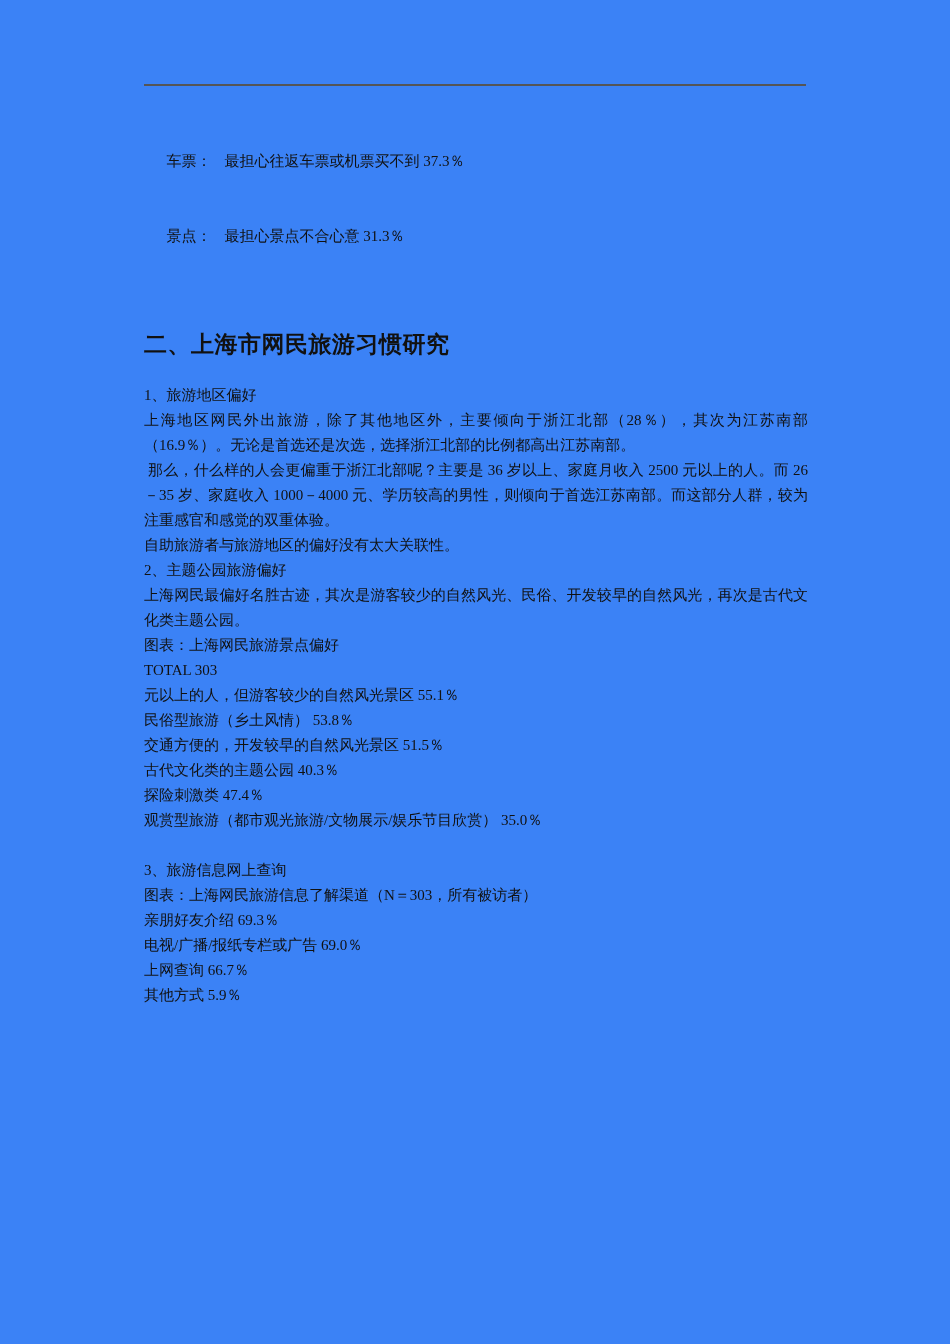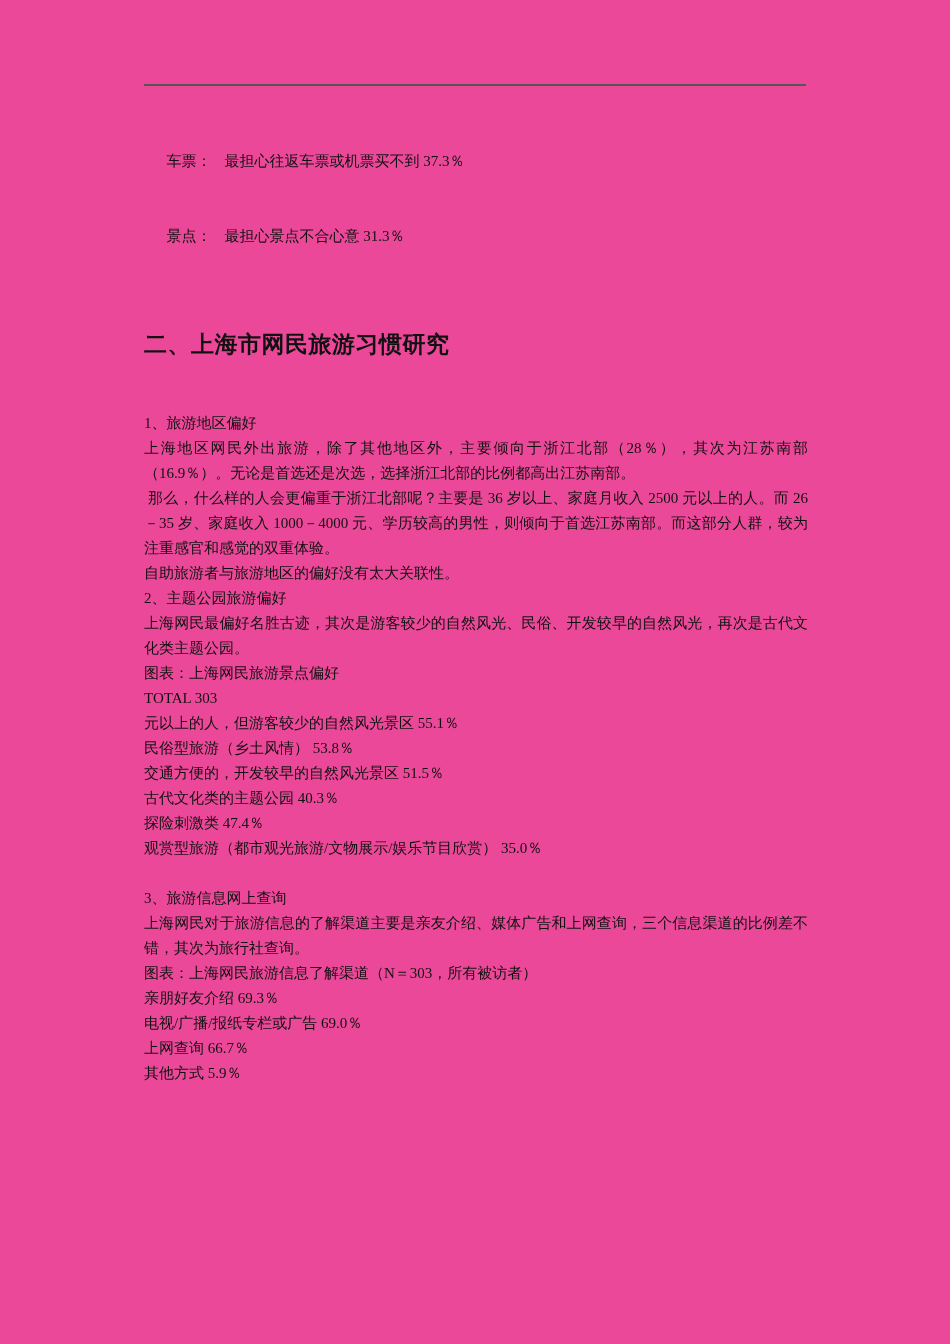--- a/index.html
+++ b/index.html
@@ -12,21 +12,21 @@
       height: 1344px;
       position: relative;
       overflow: hidden;
       font-family: "Liberation Serif", "DejaVu Serif", serif;
       color: #111111;
     }
     .page {
       position: absolute;
       left: 0; top: 0;
       width: 950px; height: 1344px;
-      background: #ec4899;
+      background: #3b82f6;
     }
     .header-rule {
       position: absolute;
       left: 144px;
       top: 84px;
       width: 662px;
       height: 2px;
       background: #555555;
     }
     .content {
@@ -44,21 +44,21 @@
     .kv-label {
       display: inline-block;
       width: 58px;
     }
     .h1 {
       font-family: "DejaVu Sans", "Liberation Sans", sans-serif;
       font-weight: bold;
       font-size: 23px;
       line-height: 30px;
       margin-top: 55px;
-      margin-bottom: 52px;
+      margin-bottom: 24px;
       letter-spacing: 0.5px;
     }
     .para {
       text-align: justify;
     }
     .indent-small { text-indent: 4px; }
     .indent { text-indent: 14px; }
     .gap { height: 25px; }
     .gap-lg { height: 25px; }
   </style>
@@ -94,21 +94,20 @@
       <div class="line"><span>民俗型旅游（乡土风情）</span> <span>53.8％</span></div>
       <div class="line"><span>交通方便的，开发较早的自然风光景区</span> <span>51.5％</span></div>
       <div class="line"><span>古代文化类的主题公园</span> <span>40.3％</span></div>
       <div class="line"><span>探险刺激类</span> <span>47.4％</span></div>
       <div class="line"><span>观赏型旅游（都市观光旅游/文物展示/娱乐节目欣赏）</span> <span>35.0％</span></div>
     </div>
 
     <div class="gap"></div>
 
     <div class="line">3、旅游信息网上查询</div>
-    <div class="line para">上海网民对于旅游信息的了解渠道主要是亲友介绍、媒体广告和上网查询，三个信息渠道的比例差不错，其次为旅行社查询。</div>
     <div class="line">图表：上海网民旅游信息了解渠道（N＝303，所有被访者）</div>
 
     <div>
       <div class="line"><span>亲朋好友介绍</span> <span>69.3％</span></div>
       <div class="line"><span>电视/广播/报纸专栏或广告</span> <span>69.0％</span></div>
       <div class="line"><span>上网查询</span> <span>66.7％</span></div>
       <div class="line"><span>其他方式</span> <span>5.9％</span></div>
     </div>
 
     <div class="gap-lg"></div>

